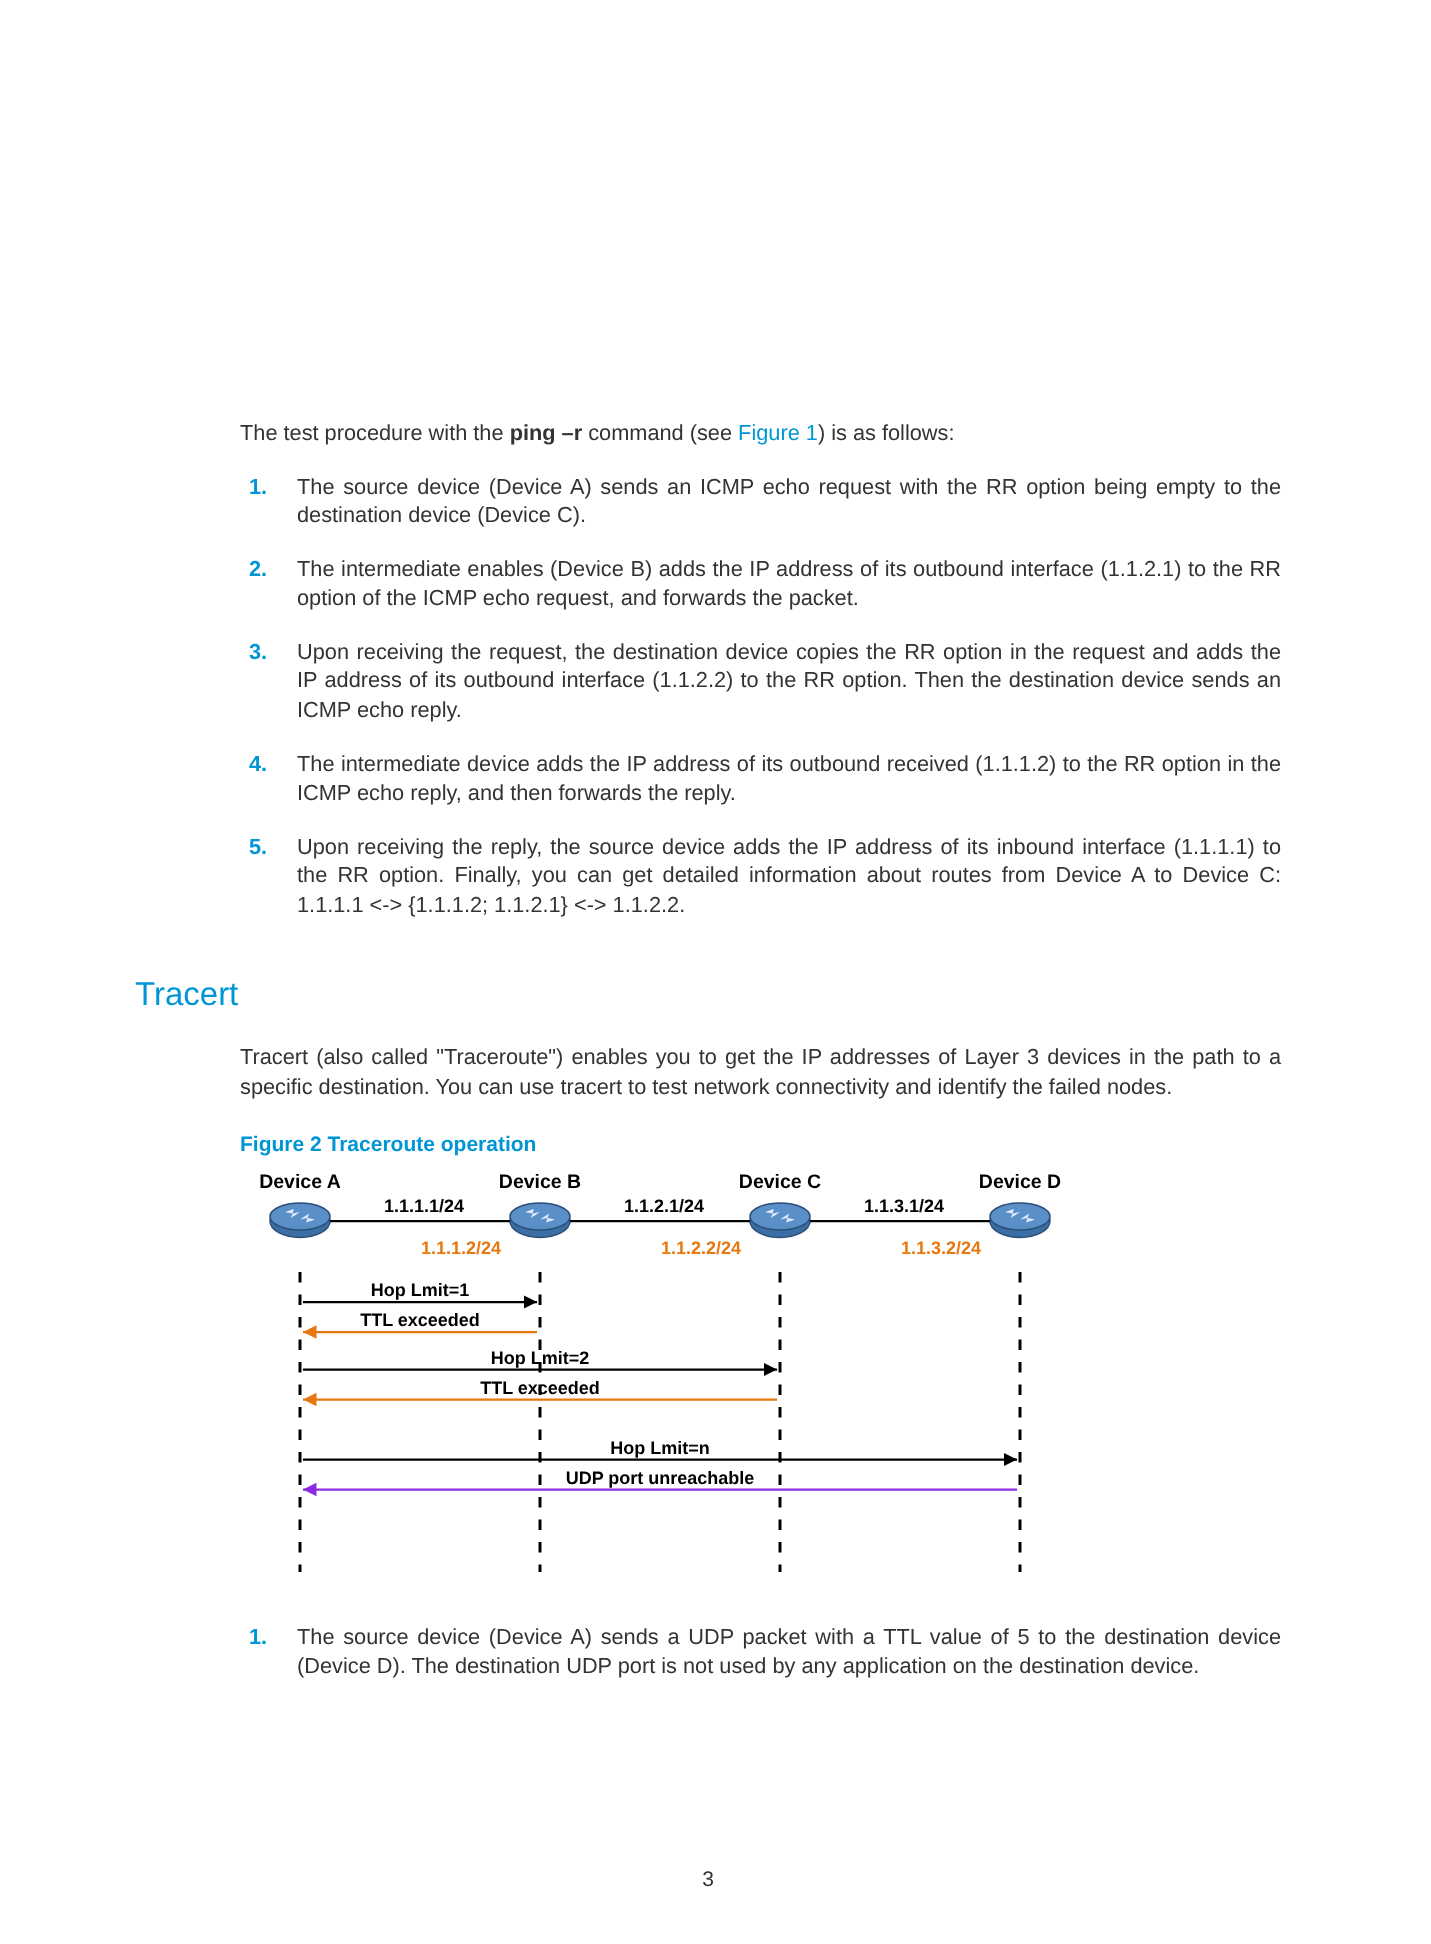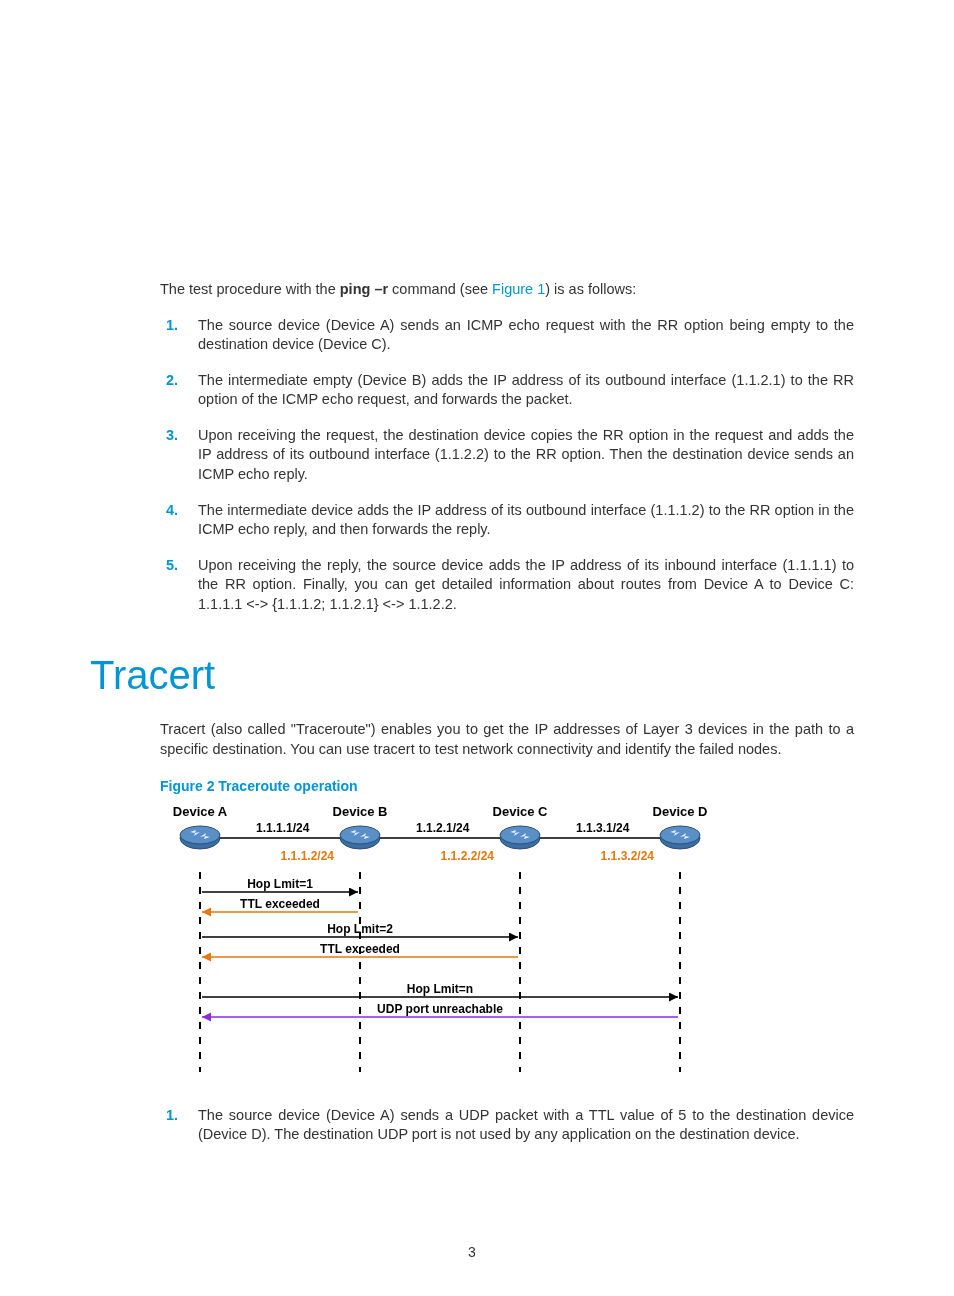--- a/index.html
+++ b/index.html
@@ -44,21 +44,21 @@
     content: counter(item) ".";
     position: absolute;
     left: -22px;
     top: 0;
     color: #0096d6;
     font-weight: bold;
   }
   h1.section {
     color: #0096d6;
     font-weight: normal;
-    font-size: 40px;
+    font-size: 22px;
     margin: 34px 0 18px -70px;
   }
   .fig-caption {
     color: #0096d6;
     font-weight: bold;
     font-size: 14px;
     margin: 18px 0 6px 0;
   }
   .diagram {
     margin: 0 0 18px 0;
@@ -83,23 +83,23 @@
 
 <div class="page">
   <div class="content">
 
     <p class="intro">
       <span>The test procedure with the </span><span class="bold">ping –r</span><span> command (see </span><span class="link">Figure 1</span><span>) is as follows:</span>
     </p>
 
     <ol>
       <li>The source device (Device A) sends an ICMP echo request with the RR option being empty to the destination device (Device C).</li>
-      <li>The intermediate empty (Device B) adds the IP address of its outbound interface (1.1.2.1) to the RR option of the ICMP echo request, and forwards the packet.</li>
+      <li>The intermediate enables (Device B) adds the IP address of its outbound interface (1.1.2.1) to the RR option of the ICMP echo request, and forwards the packet.</li>
       <li>Upon receiving the request, the destination device copies the RR option in the request and adds the IP address of its outbound interface (1.1.2.2) to the RR option. Then the destination device sends an ICMP echo reply.</li>
-      <li>The intermediate device adds the IP address of its outbound interface (1.1.1.2) to the RR option in the ICMP echo reply, and then forwards the reply.</li>
+      <li>The intermediate device adds the IP address of its outbound received (1.1.1.2) to the RR option in the ICMP echo reply, and then forwards the reply.</li>
       <li>Upon receiving the reply, the source device adds the IP address of its inbound interface (1.1.1.1) to the RR option. Finally, you can get detailed information about routes from Device A to Device C: 1.1.1.1 &lt;-&gt; {1.1.1.2; 1.1.2.1} &lt;-&gt; 1.1.2.2.</li>
     </ol>
 
     <h1 class="section">Tracert</h1>
 
     <p class="intro">Tracert (also called "Traceroute") enables you to get the IP addresses of Layer 3 devices in the path to a specific destination. You can use tracert to test network connectivity and identify the failed nodes.</p>
 
     <div class="fig-caption">Figure 2 Traceroute operation</div>
 
     <div class="diagram">

